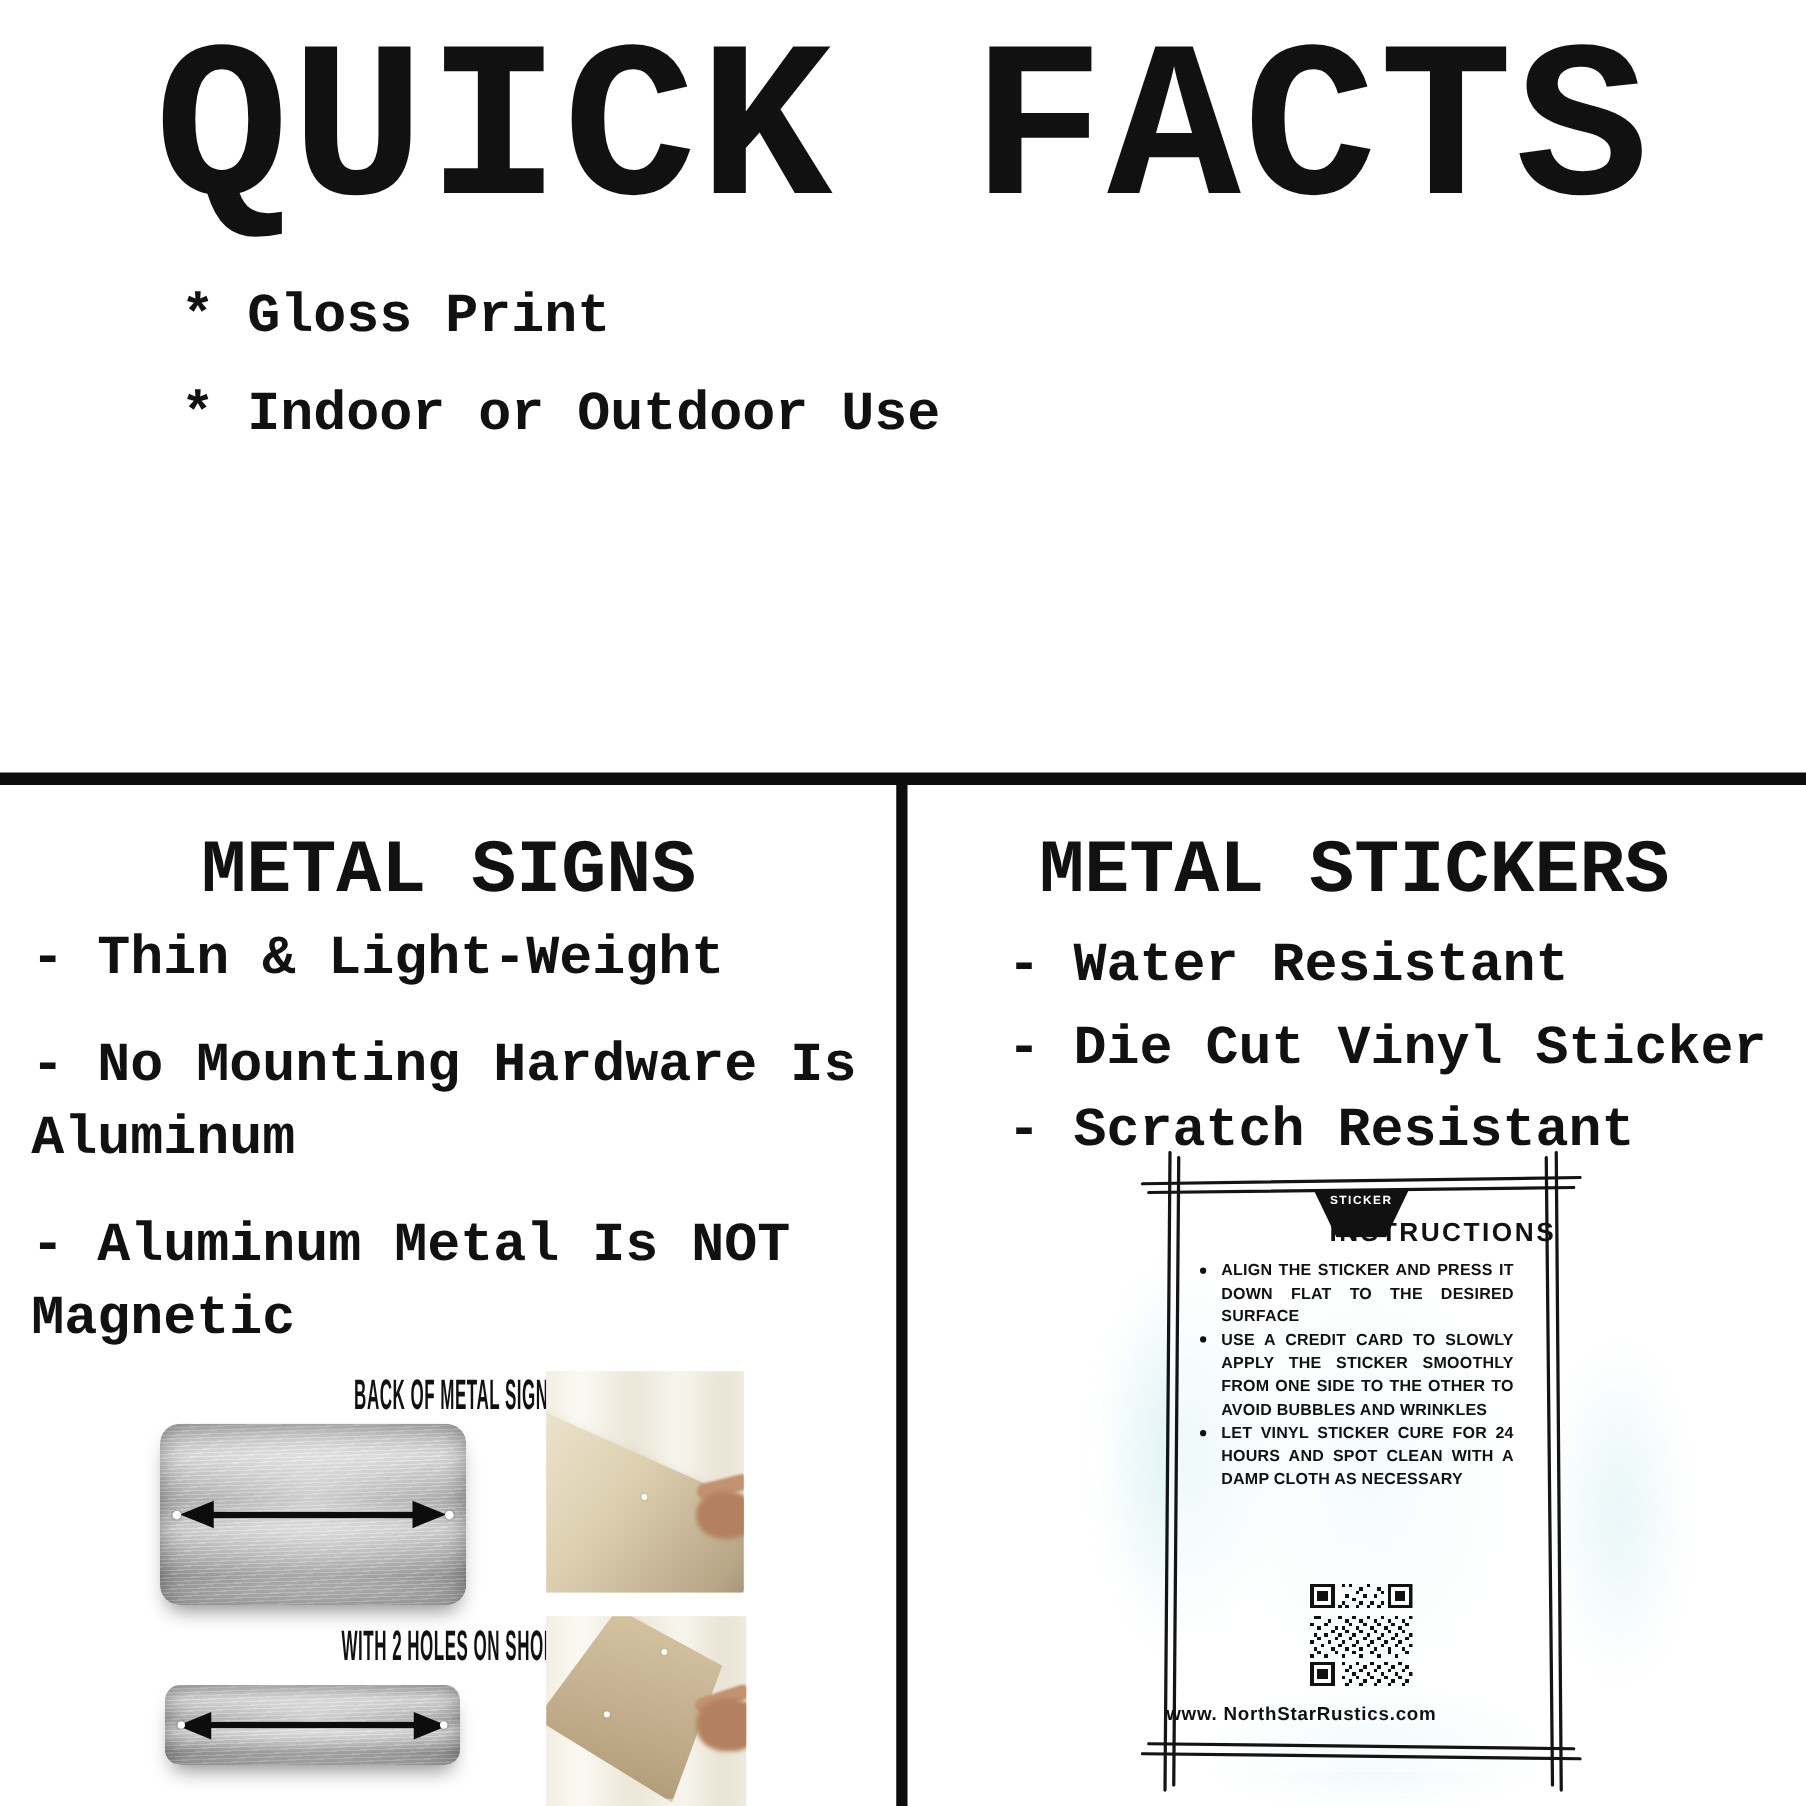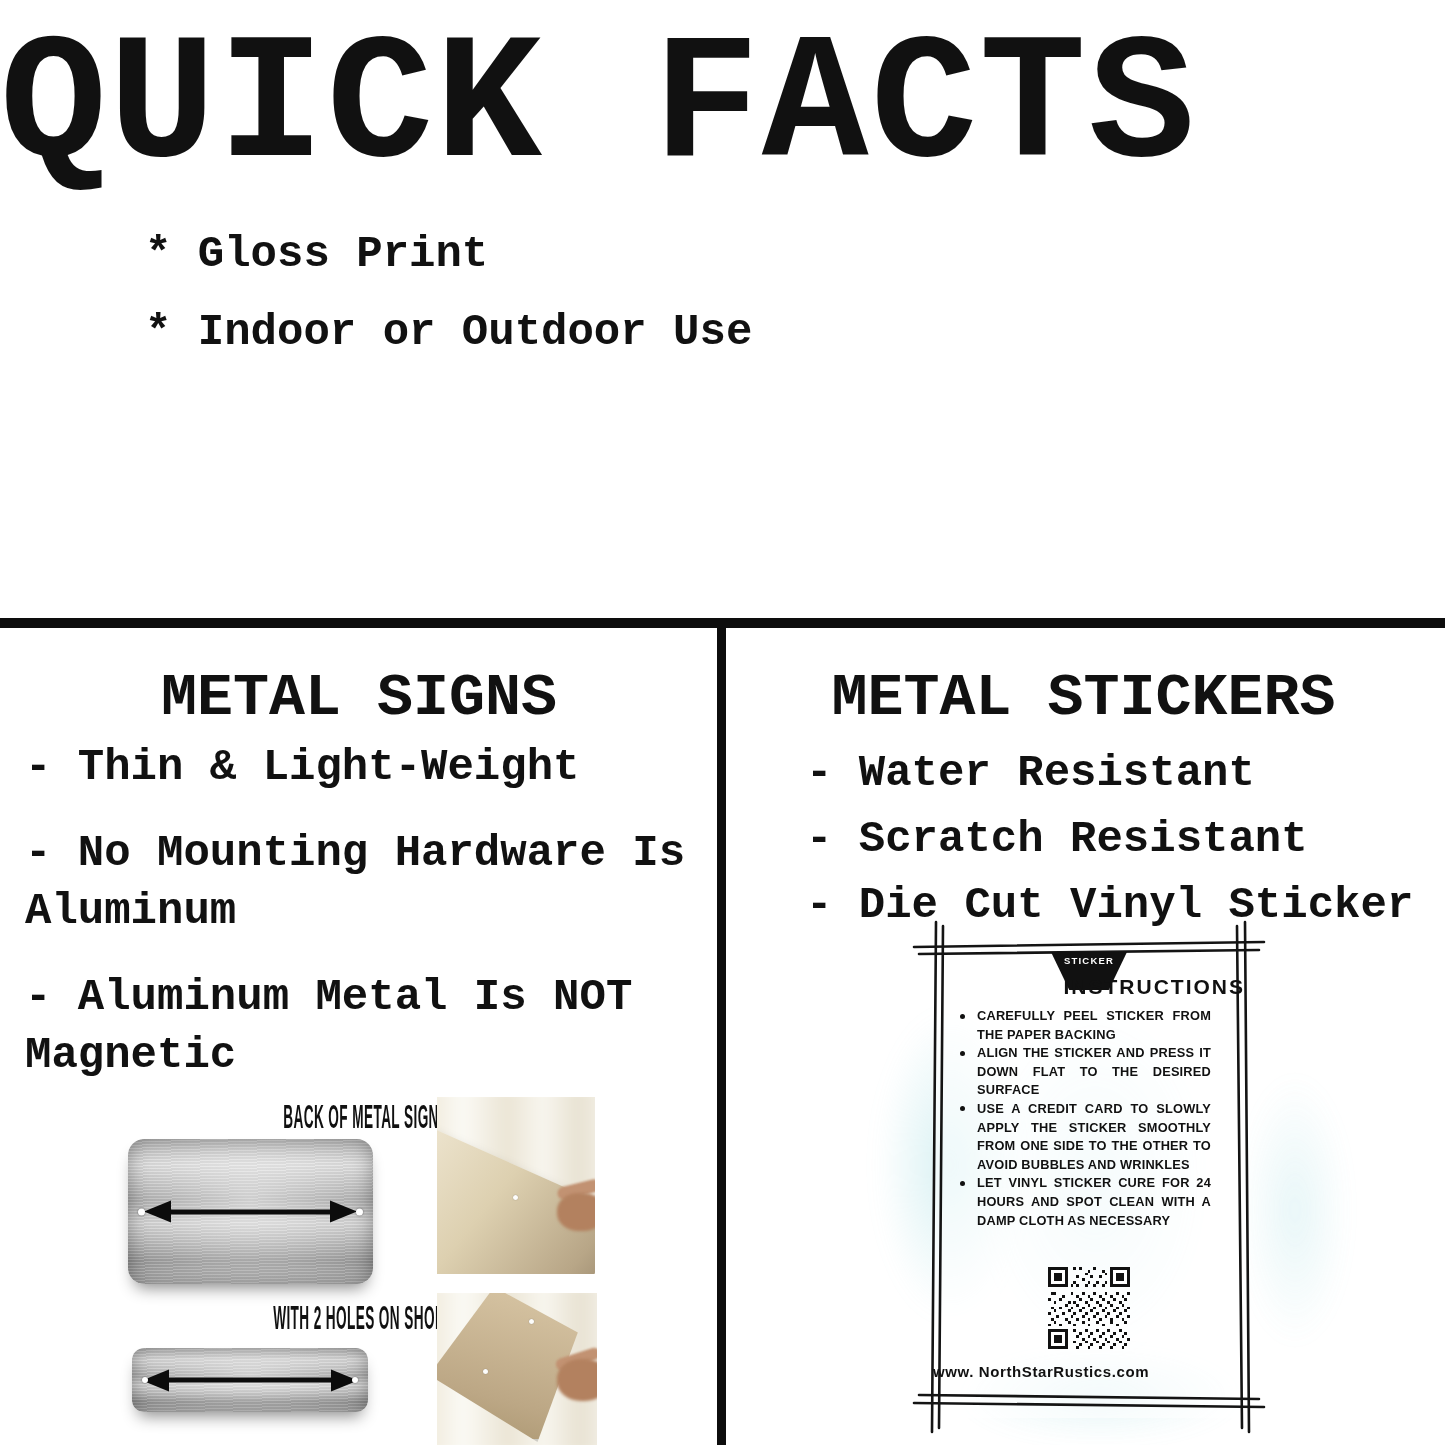--- a/index.html
+++ b/index.html
@@ -6,21 +6,21 @@
     --mono:"Liberation Mono","DejaVu Sans Mono",monospace;
     --sans:"Liberation Sans","DejaVu Sans",sans-serif;
     --ink:#111;
   }
   *{box-sizing:border-box;margin:0;padding:0}
   body{background:#fff;font-family:var(--mono);color:var(--ink)}
   #canvas{position:relative;width:1445px;height:1445px;background:#fff;overflow:hidden}
 
   
   .page-title{position:absolute;top:0;left:0;right:0;height:222px;
-    font:700 178px/215px var(--mono);text-align:left;letter-spacing:2px;white-space:nowrap}
+    font:700 178px/215px var(--mono);text-align:center;letter-spacing:2px;white-space:nowrap}
   .facts{position:absolute;left:145px;top:224px;width:1250px}
   .facts p{font:700 44px/60px var(--mono);margin:0 0 18px;letter-spacing:0}
 
   
   .divider-h{position:absolute;left:0;top:618px;width:1445px;height:10px;background:#0d0d0d}
   .divider-v{position:absolute;left:717px;top:628px;width:9px;height:817px;background:#0d0d0d}
 
   
   .col-heading{position:absolute;font:700 60px/70px var(--mono);text-align:center;white-space:nowrap}
   .col-heading.left{left:0;top:663px;width:718px}
@@ -148,22 +148,22 @@
     <div class="sign"></div>
     <div class="photo-hole" style="left:92px;top:26px"></div>
     <div class="photo-hole" style="left:46px;top:76px"></div>
     <div class="finger" style="right:-4px;top:60px;width:46px;height:12px;transform:rotate(-18deg)"></div>
     <div class="hand" style="right:-12px;top:66px;width:52px;height:42px"></div>
   </div>
 
   <div class="col-heading right">METAL STICKERS</div>
   <ul class="col-list right">
     <li>- Water Resistant</li>
+    <li>- Die Cut Vinyl Sticker</li>
     <li>- Scratch Resistant</li>
-    <li>- Die Cut Vinyl Sticker</li>
   </ul>
 
   <div class="wc" style="left:850px;top:950px;width:200px;height:430px"></div>
   <div class="wc" style="left:930px;top:930px;width:330px;height:500px;opacity:.55"></div>
   <div class="wc" style="left:1220px;top:1020px;width:150px;height:380px;opacity:.6"></div>
   <div class="wc" style="left:900px;top:1330px;width:400px;height:130px;opacity:.7"></div>
 
   <div class="sticker-card">
     <svg class="sketch-border" viewBox="0 0 352 515">
       <line x1="1" y1="27" x2="351" y2="22"></line>
@@ -173,21 +173,20 @@
       <line x1="6" y1="34" x2="346" y2="30"></line>
       <line x1="6" y1="475" x2="346" y2="479"></line>
       <line x1="30" y1="6" x2="26" y2="508"></line>
       <line x1="324" y1="6" x2="329" y2="508"></line>
     </svg>
     <div class="card-banner">
       <span>STICKER</span>
     </div>
     <div class="card-heading">INSTRUCTIONS</div>
     <ul class="card-steps">
-      <li>CAREFULLY PEEL STICKER FROM THE PAPER BACKING</li>
       <li>ALIGN THE STICKER AND PRESS IT DOWN FLAT TO THE DESIRED SURFACE</li>
       <li>USE A CREDIT CARD TO SLOWLY APPLY THE STICKER SMOOTHLY FROM ONE SIDE TO THE OTHER TO AVOID BUBBLES AND WRINKLES</li>
       <li>LET VINYL STICKER CURE FOR 24 HOURS AND SPOT CLEAN WITH A DAMP CLOTH AS NECESSARY</li>
     </ul>
     <svg class="qr" viewBox="0 0 29 29" shape-rendering="crispEdges">
       <g fill="#111">
         <rect x="0" y="0" width="7" height="7"></rect>
           <rect x="22" y="0" width="7" height="7"></rect>
           <rect x="0" y="22" width="7" height="7"></rect>
       </g>

